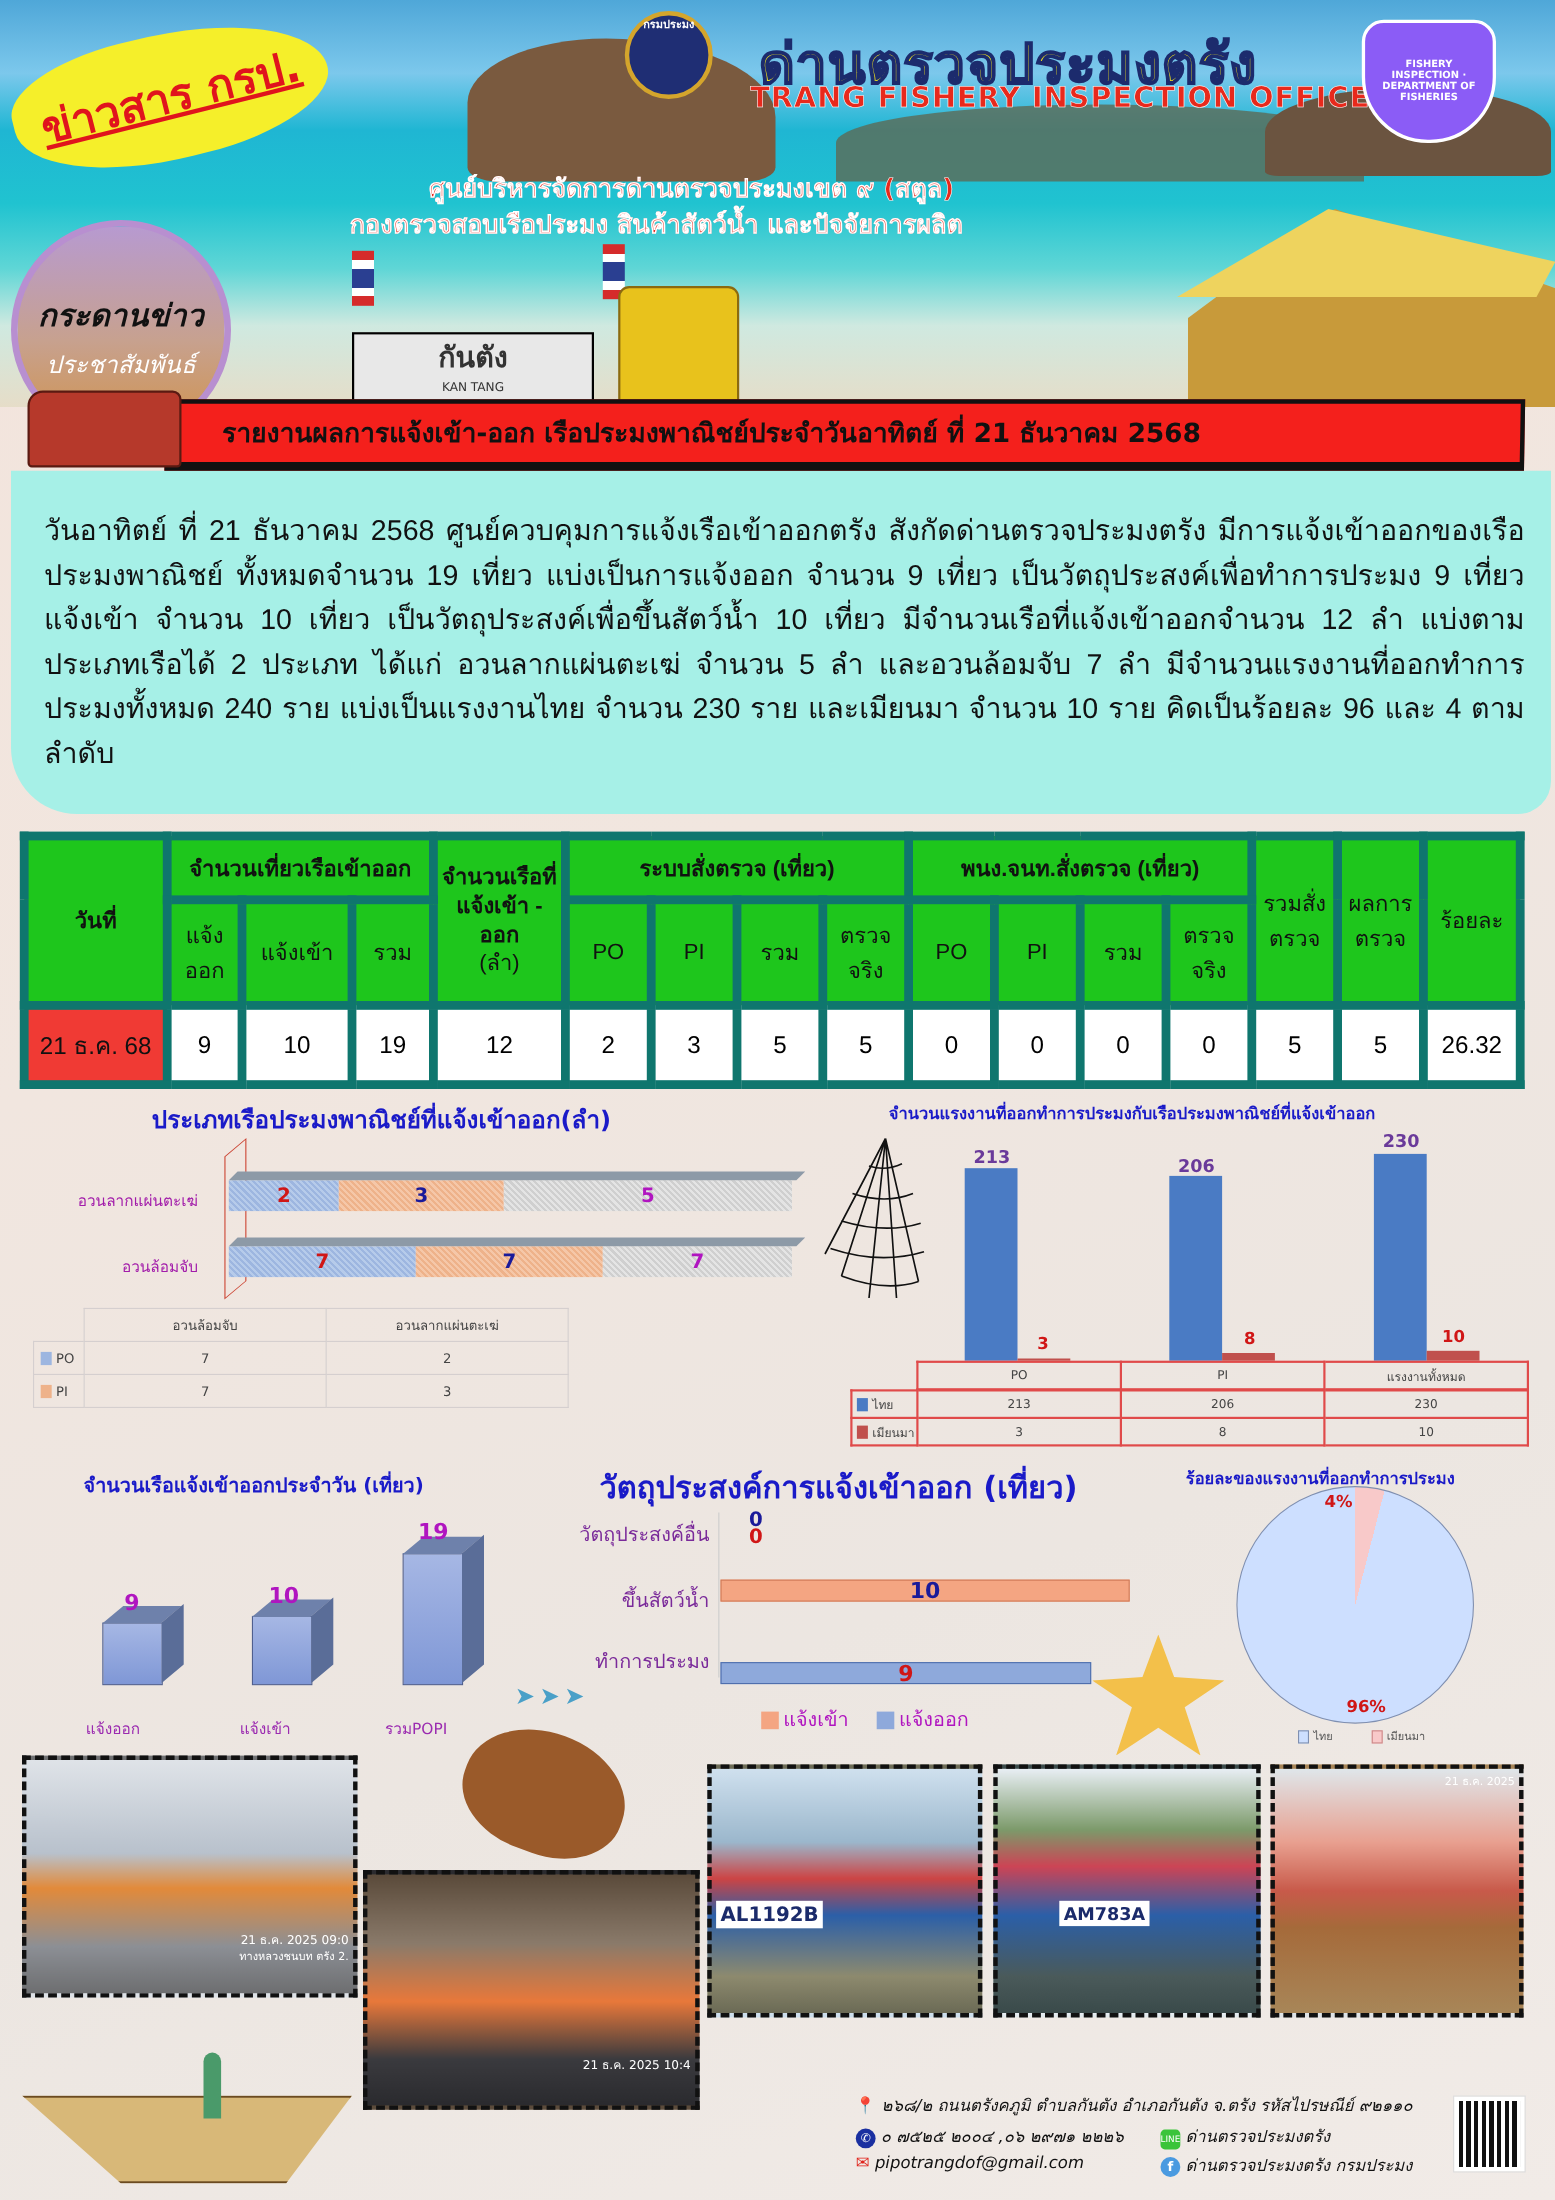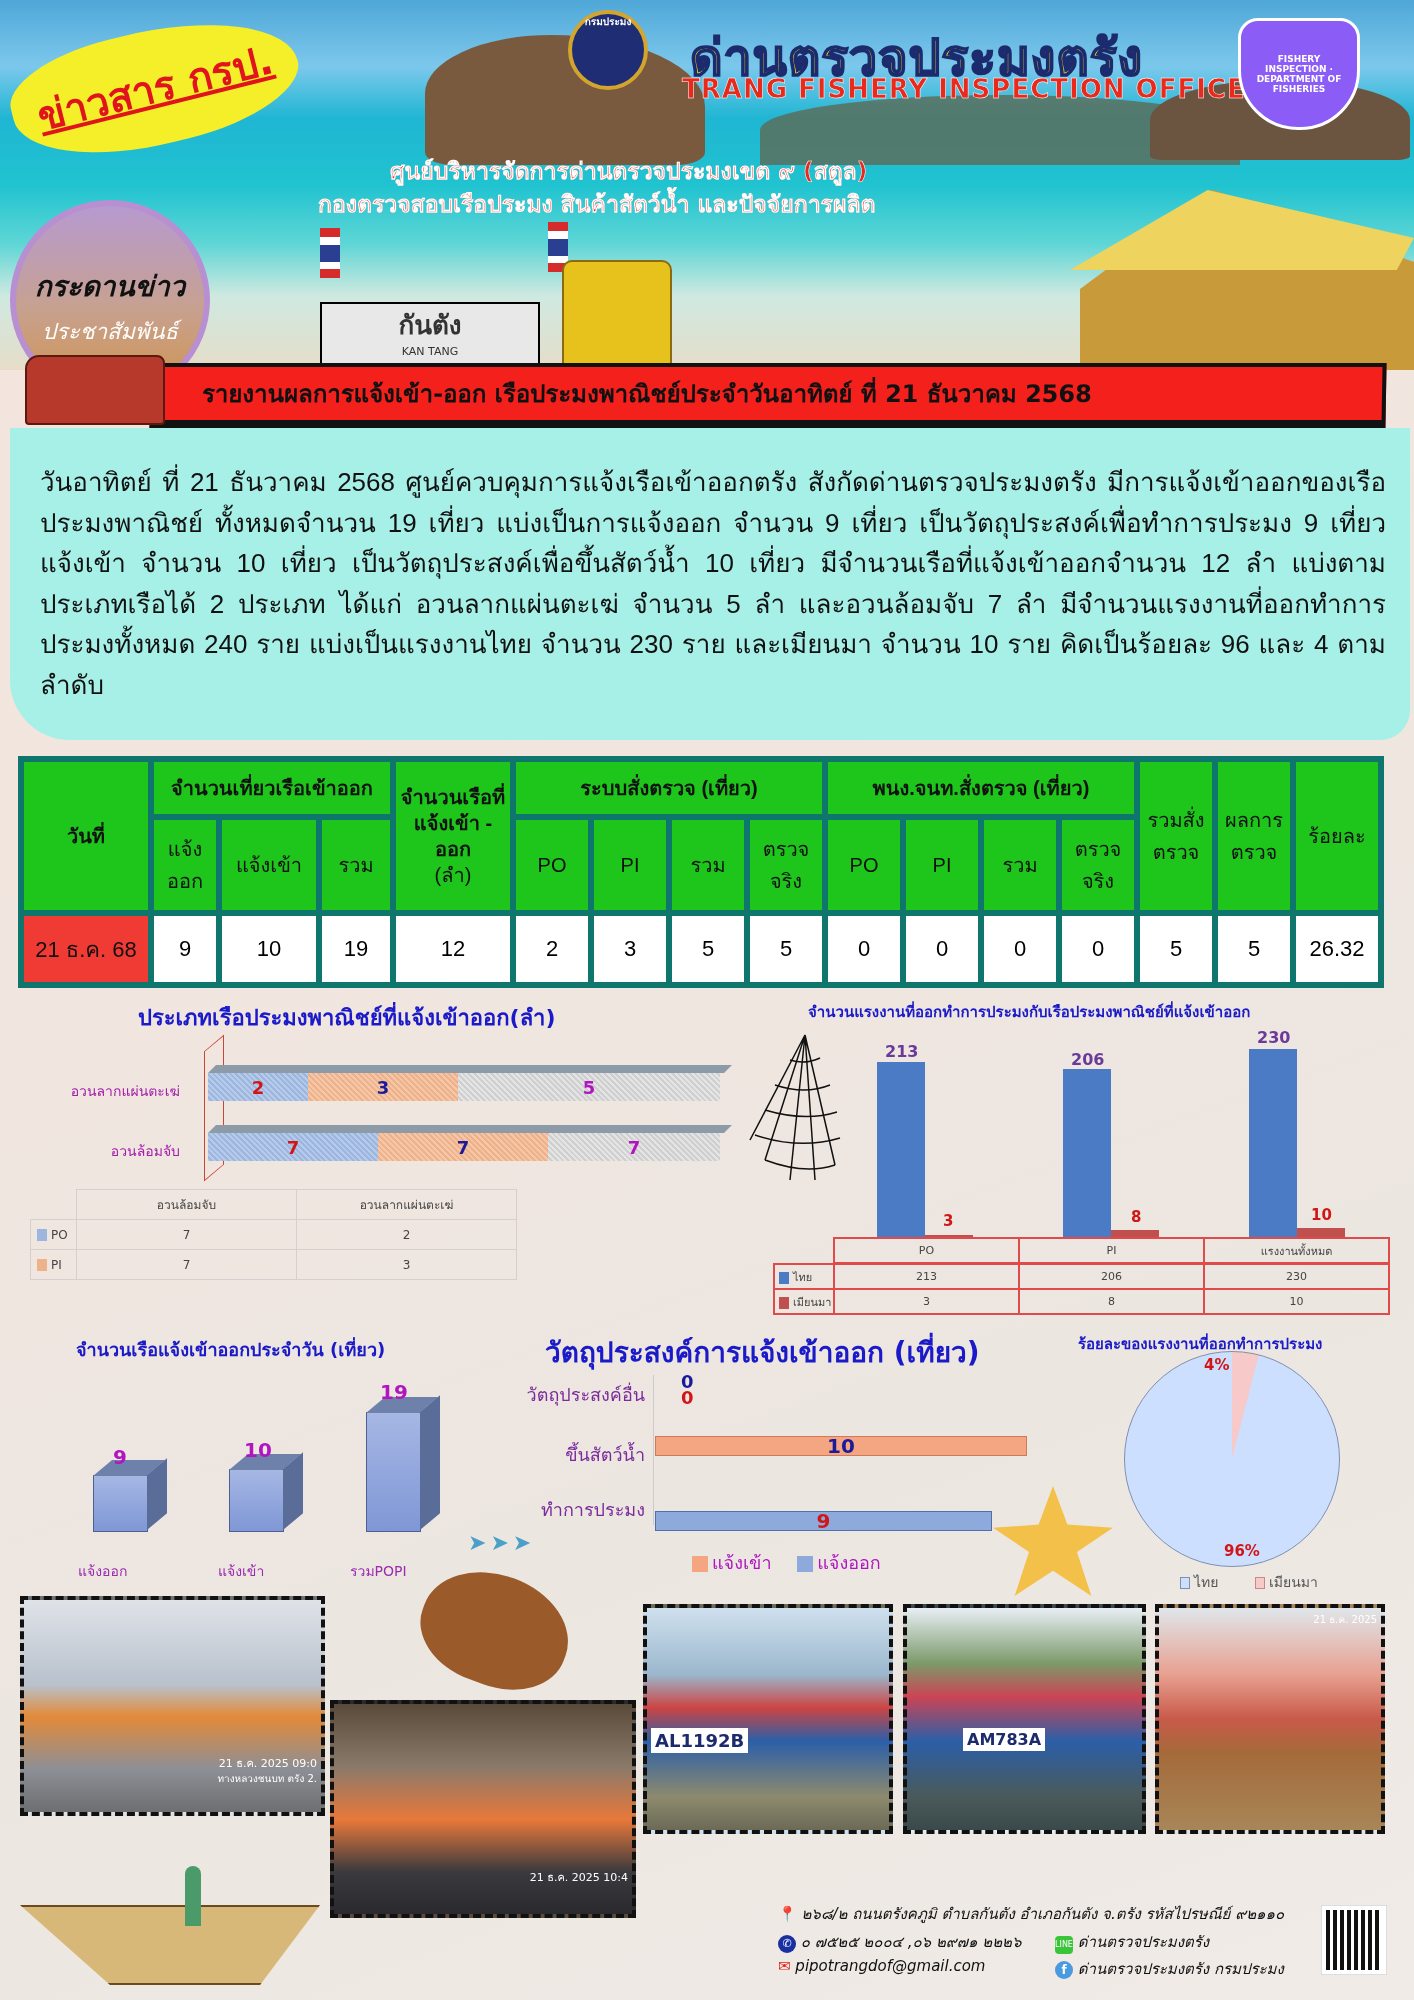--- a/index.html
+++ b/index.html
@@ -30,21 +30,21 @@
 .circle-badge .l1{font-size:28px;font-style:italic;font-weight:bold;color:#111;}
 .circle-badge .l2{font-size:22px;font-style:italic;color:#fff;margin-top:6px;}
 .train-red{left:25px;top:355px;width:140px;height:70px;background:#b6392b;border-radius:14px 8px 4px 4px;border:2px solid #5a1a12;}
 .report-bar{left:150px;top:363px;width:1236px;height:65px;background:#f4201c;border:4px solid #111;border-bottom-width:8px;transform:skewX(-1deg);display:flex;align-items:center;padding-left:48px;}
 .report-bar span{font-size:24px;font-weight:bold;color:#111;}
 
 .summary{left:10px;top:428px;width:1400px;height:312px;background:#a6f0e7;border-radius:0 0 30px 60px;padding:34px 24px 0 30px;}
 .summary p{font-family:"Liberation Sans",sans-serif;font-size:26px;line-height:40.5px;color:#111;text-align:justify;text-align-last:left;}
 
 .tbl{left:18px;top:756px;border-collapse:collapse;}
-.tbl td,.tbl th{border:6px solid #0f766e;text-align:center;font-family:"Liberation Sans",sans-serif;font-size:20px;}
+.tbl td,.tbl th{border:8px solid #0f766e;text-align:center;font-family:"Liberation Sans",sans-serif;font-size:20px;}
 .tbl th{background:#1ec61c;color:#111;font-weight:normal;}
 .tbl th.b{font-weight:bold;}
 .tbl td{background:#fff;height:72px;font-size:22px;}
 .tbl td.date{background:#f03a34;color:#111;}
 
 .chart-title{font-weight:bold;color:#1a1ac8;}
 .c1-title{left:138px;top:1000px;font-size:22px;}
 .c1-row-label{font-size:14px;color:#a21caa;text-align:right;width:140px;}
 .bar3d{height:28px;display:flex;position:absolute;}
 .bar3d .seg{height:100%;display:flex;align-items:center;justify-content:center;font-weight:bold;font-size:18px;}
@@ -288,21 +288,21 @@
   <span class="legend-sq" style="background:#f4a582;width:16px;height:16px;"></span><span>แจ้งเข้า</span>
   <span class="legend-sq" style="background:#8ea9db;width:16px;height:16px;margin-left:20px;"></span><span>แจ้งออก</span>
 </div>
 
 <div class="abs" style="left:993px;top:1486px;width:120px;height:110px;background:#f3c04a;clip-path:polygon(50% 0,62% 35%,100% 38%,70% 60%,82% 100%,50% 77%,18% 100%,30% 60%,0 38%,38% 35%);"></div>
 
 <div class="abs chart-title c5-title">ร้อยละของแรงงานที่ออกทำการประมง</div>
 <div class="abs pie"></div>
 <div class="abs" style="left:1204px;top:1356px;font-weight:bold;font-size:15px;color:#d01616;">4%</div>
 <div class="abs" style="left:1224px;top:1542px;font-weight:bold;font-size:15px;color:#d01616;">96%</div>
-<div class="abs" style="left:1180px;top:1571px;font-size:14px;color:#555;">
+<div class="abs" style="left:1180px;top:1571px;font-size:10px;color:#555;">
   <span class="legend-sq" style="background:#cddfff;border:1px solid #7f8fb0;"></span><span>ไทย</span>
   <span class="legend-sq" style="background:#f8c9c9;border:1px solid #c88;margin-left:32px;"></span><span>เมียนมา</span>
 </div>
 
 <div class="abs" style="left:420px;top:1575px;width:150px;height:110px;background:#9a5a2a;border-radius:50% 50% 45% 45%;transform:rotate(20deg);"></div>
 <div class="abs" style="left:468px;top:1530px;font-size:22px;color:#4aa0c8;letter-spacing:4px;">➤➤➤</div>
 
 <div class="photo" style="left:20px;top:1596px;width:305px;height:220px;background:linear-gradient(180deg,#dfe3e8 0%,#b8c1cc 40%,#e28a3a 55%,#8c8f95 80%,#6d6e70 100%);">
   <div class="abs" style="right:4px;bottom:40px;color:#fff;font-size:11px;text-align:right;">21 ธ.ค. 2025 09:0</div>
   <div class="abs" style="right:4px;bottom:26px;color:#fff;font-size:10px;text-align:right;">ทางหลวงชนบท ตรัง 2.</div>

